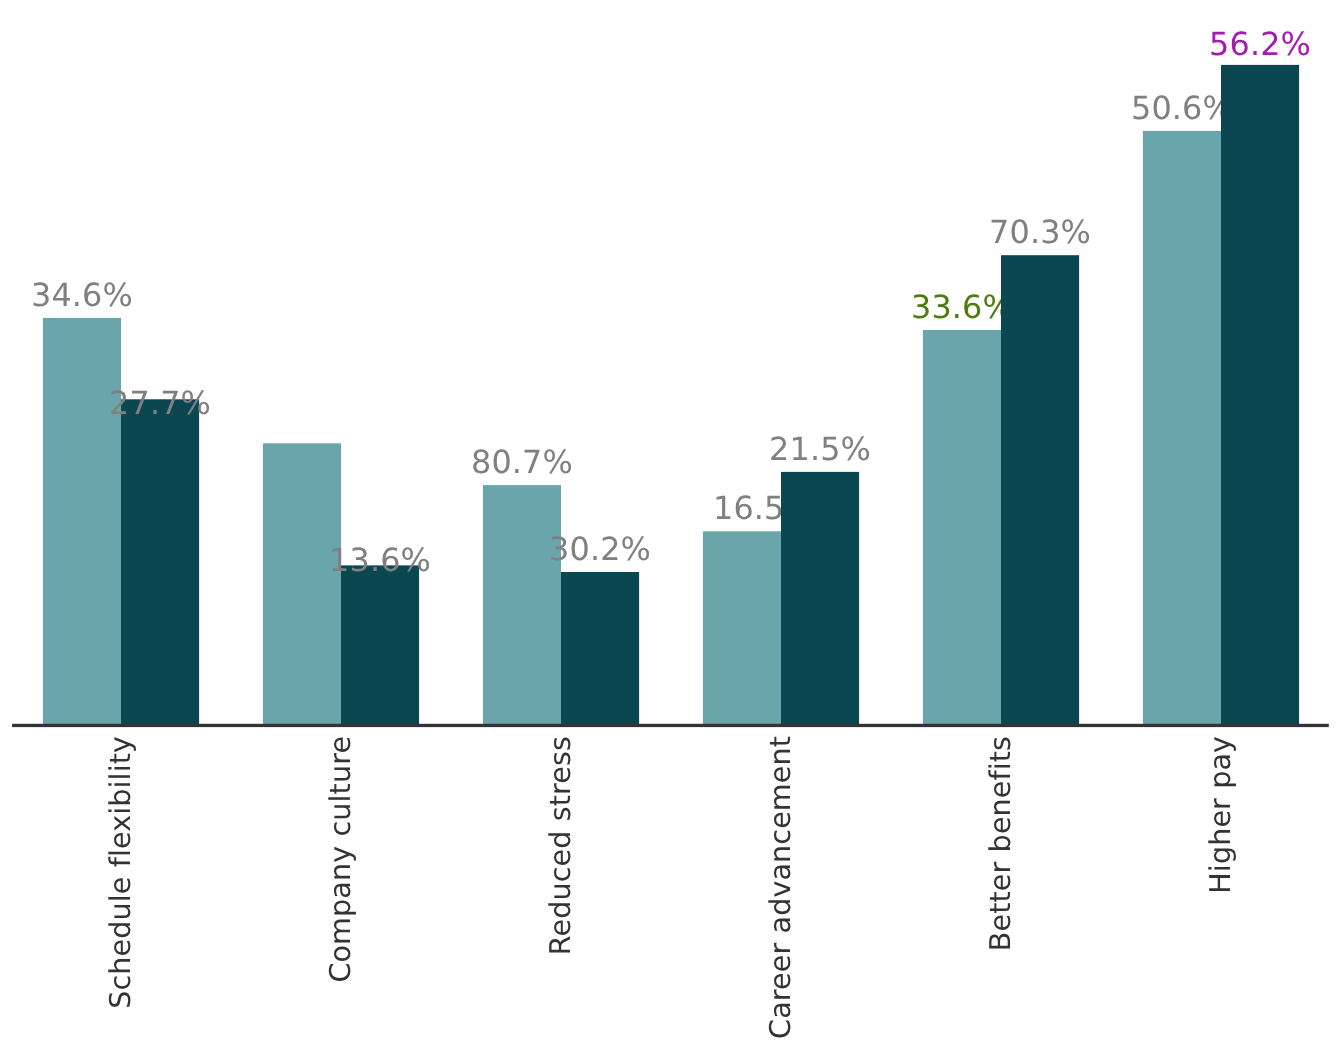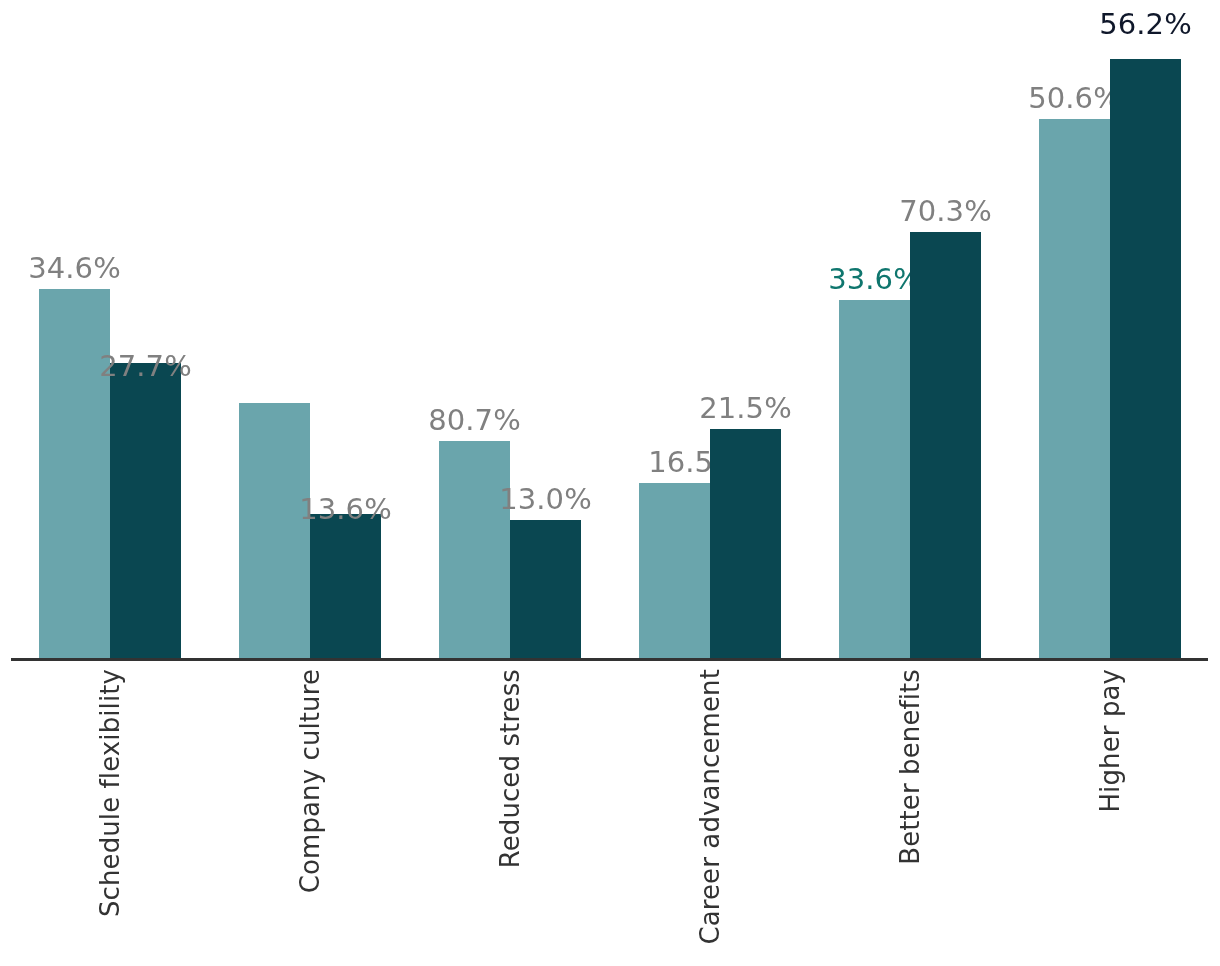--- a/index.html
+++ b/index.html
@@ -93,33 +93,33 @@
       <div class="bar series-0" style="left: 39px; width: 71px; height: 369.528px; background: rgb(106, 165, 172);"></div>
       <div class="bar-value-label" style="width: 141px; left: 4px; top: 251.472px; color: rgb(128, 128, 128);">34.6%</div>
       <div class="bar series-1" style="left: 110px; width: 71px; height: 295.836px; background: rgb(10, 71, 81);"></div>
       <div class="bar-value-label" style="width: 141px; left: 75px; top: 325.164px; color: rgb(128, 128, 128); margin-top: 24px;">27.7%</div>
       <div class="bar series-0" style="left: 239px; width: 71px; height: 256.32px; background: rgb(106, 165, 172);"></div>
       <div class="bar series-1" style="left: 310px; width: 71px; height: 145.248px; background: rgb(10, 71, 81);"></div>
       <div class="bar-value-label" style="width: 141px; left: 275px; top: 475.752px; color: rgb(128, 128, 128); margin-top: 16px;">13.6%</div>
       <div class="bar series-0" style="left: 439px; width: 71px; height: 217.872px; background: rgb(106, 165, 172);"></div>
       <div class="bar-value-label" style="width: 141px; left: 404px; top: 403.128px; color: rgb(128, 128, 128);">80.7%</div>
       <div class="bar series-1" style="left: 510px; width: 71px; height: 138.84px; background: rgb(10, 71, 81);"></div>
-      <div class="bar-value-label" style="width: 141px; left: 475px; top: 482.16px; color: rgb(128, 128, 128);">13.0%</div>
+      <div class="bar-value-label" style="width: 141px; left: 475px; top: 482.16px; color: rgb(128, 128, 128);">30.2%</div>
       <div class="bar series-0" style="left: 639px; width: 71px; height: 176.22px; background: rgb(106, 165, 172);"></div>
       <div class="bar-value-label" style="width: 141px; left: 624px; top: 444.78px; color: rgb(128, 128, 128);">16.5%</div>
       <div class="bar series-1" style="left: 710px; width: 71px; height: 229.62px; background: rgb(10, 71, 81);"></div>
       <div class="bar-value-label" style="width: 141px; left: 675px; top: 391.38px; color: rgb(128, 128, 128);">21.5%</div>
       <div class="bar series-0" style="left: 839px; width: 71px; height: 358.848px; background: rgb(106, 165, 172);"></div>
-      <div class="bar-value-label" style="width: 141px; left: 804px; top: 262.152px; color: #0f766e;">33.6%</div>
+      <div class="bar-value-label" style="width: 141px; left: 804px; top: 262.152px; color: #4d7c0f;">33.6%</div>
       <div class="bar series-1" style="left: 910px; width: 71px; height: 427.2px; background: rgb(10, 71, 81);"></div>
       <div class="bar-value-label" style="width: 141px; left: 875px; top: 193.8px; color: rgb(128, 128, 128);">70.3%</div>
       <div class="bar series-0" style="left: 1039px; width: 71px; height: 540.408px; background: rgb(106, 165, 172);"></div>
       <div class="bar-value-label" style="width: 141px; left: 1004px; top: 80.592px; color: rgb(128, 128, 128);">50.6%</div>
       <div class="bar series-1" style="left: 1110px; width: 71px; height: 600.216px; background: rgb(10, 71, 81);"></div>
-      <div class="bar-value-label" style="width: 141px; left: 1075px; top: 7px; color: #0f172a;">56.2%</div>
+      <div class="bar-value-label" style="width: 141px; left: 1075px; top: 23px; color: #a21caf;">56.2%</div>
     </div>
 
   <div id="x-axis-line" style="background: rgb(51, 51, 51);"></div>
 
   <div id="category-labels">
       <div class="cat-label-wrap" style="left: 90px;">
         <span class="cat-label" style="color: rgb(51, 51, 51);">Schedule flexibility</span>
       </div>
       <div class="cat-label-wrap" style="left: 290px;">
         <span class="cat-label" style="color: rgb(51, 51, 51);">Company culture</span>

